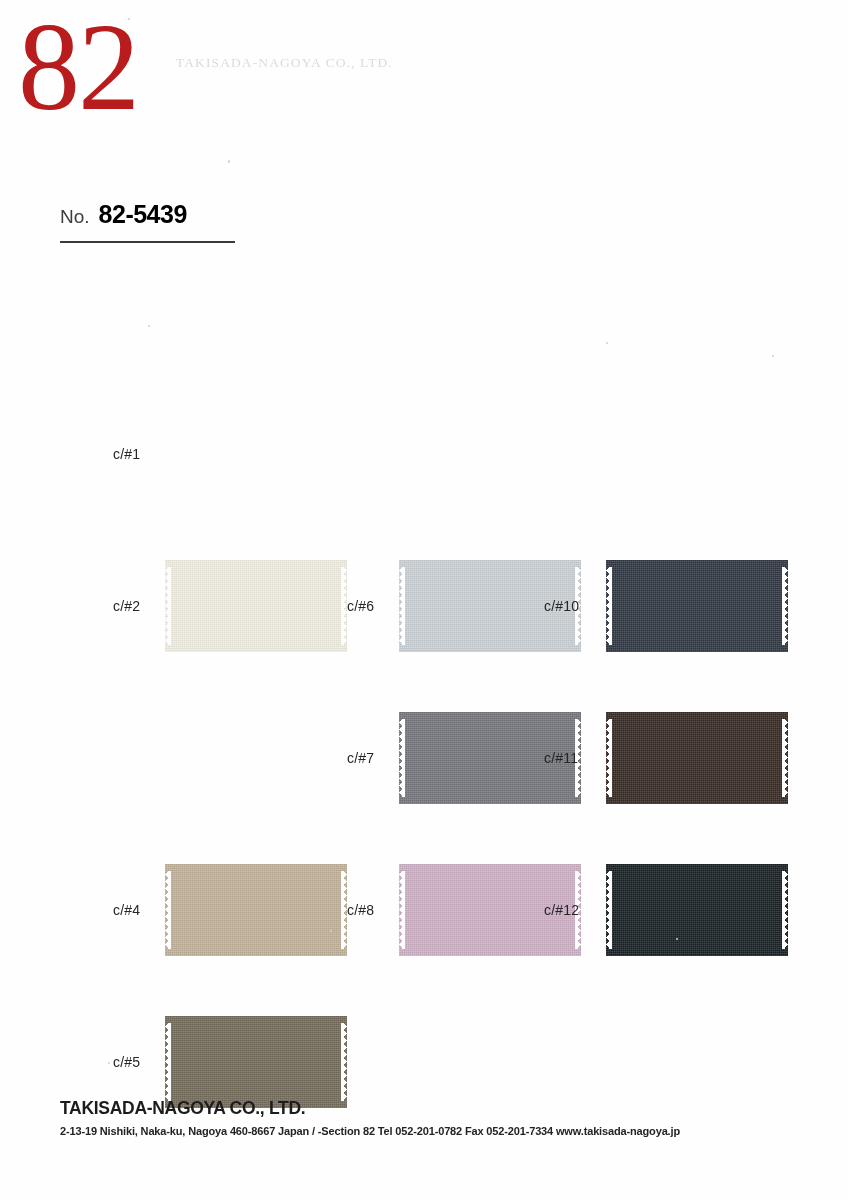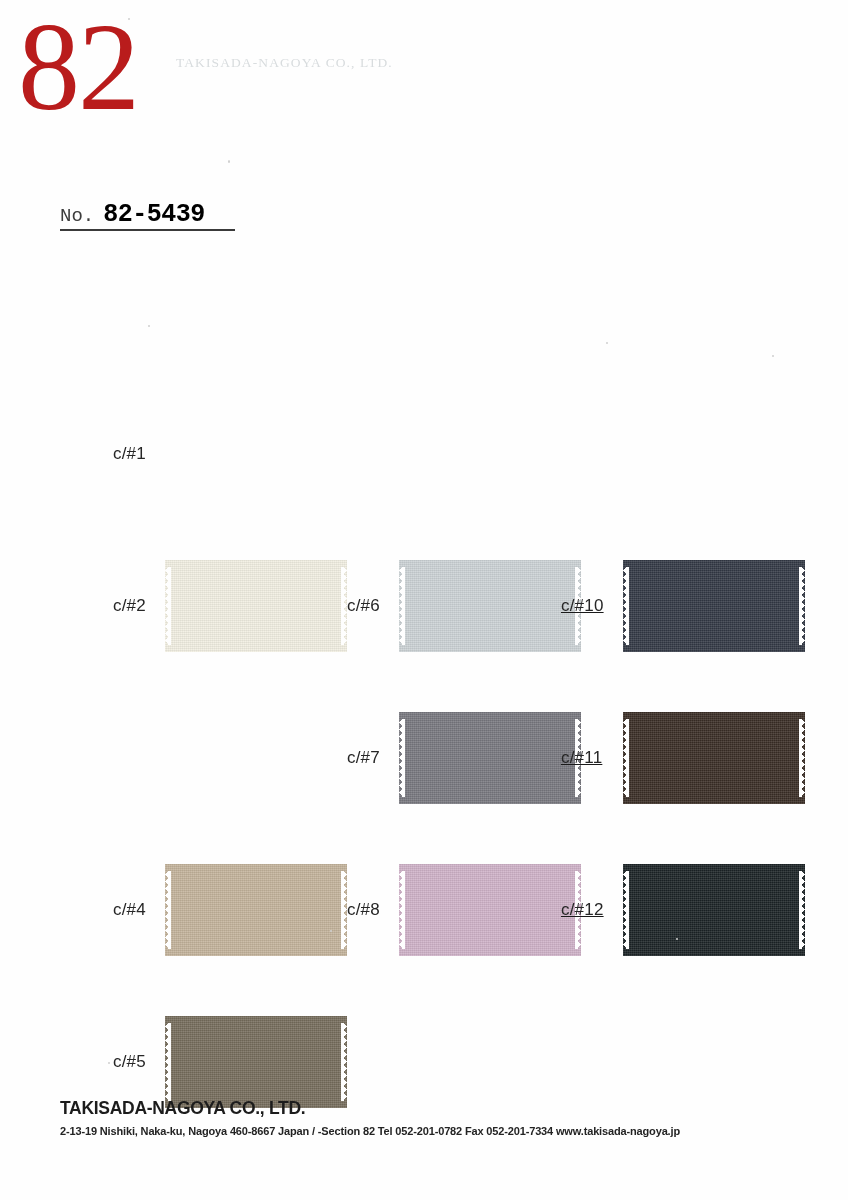--- a/index.html
+++ b/index.html
@@ -44,25 +44,24 @@
     color: #d8dcde;
     white-space: nowrap;
   }
 
   .article-block {
     position: absolute;
     left: 60px;
     top: 200px;
     width: 175px;
     border-bottom: 2px solid #3a3a3a;
-    padding-bottom: 0;
+    padding-bottom: 12px;
     display: flex;
     align-items: baseline;
     gap: 9px;
-    font-family: Liberation Mono, monospace;
   }
   .article-prefix {
     font-size: 19px;
     font-weight: 400;
     color: #3c3c3c;
   }
   .article-code {
     font-size: 25px;
     font-weight: bold;
     letter-spacing: -0.5px;
@@ -82,24 +81,24 @@
   }
   .cell {
     position: absolute;
     top: 0;
     height: 152px;
     display: flex;
     align-items: center;
   }
   .cell.col0 { left: 113px; }
   .cell.col1 { left: 347px; }
-  .cell.col2 { left: 561px; text-decoration: underline; }
+  .cell.col2 { left: 544px; }
 
   .swatch-label {
-    font-size: 17px;
+    font-size: 14px;
     color: #262626;
     white-space: nowrap;
     width: 52px;
     letter-spacing: 0.2px;
   }
   .cell.col2 .swatch-label { width: 62px; }
 
   .swatch-wrap {
     position: relative;
     width: 182px;

